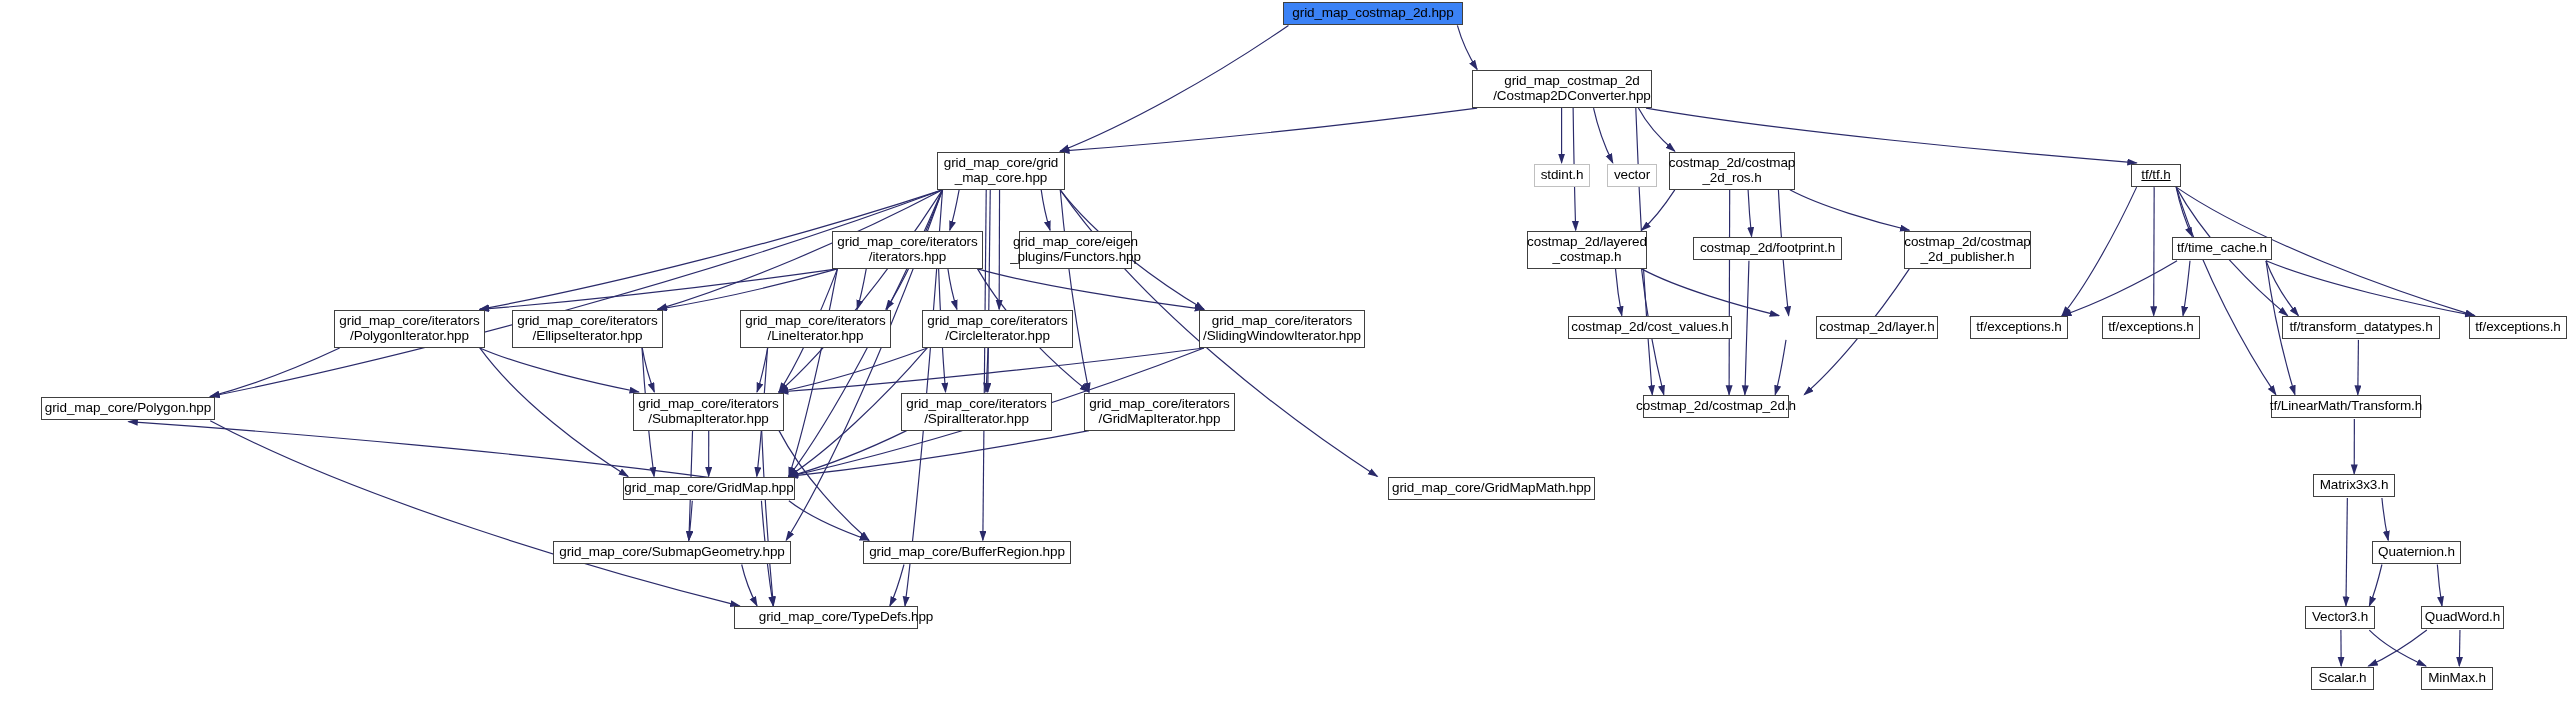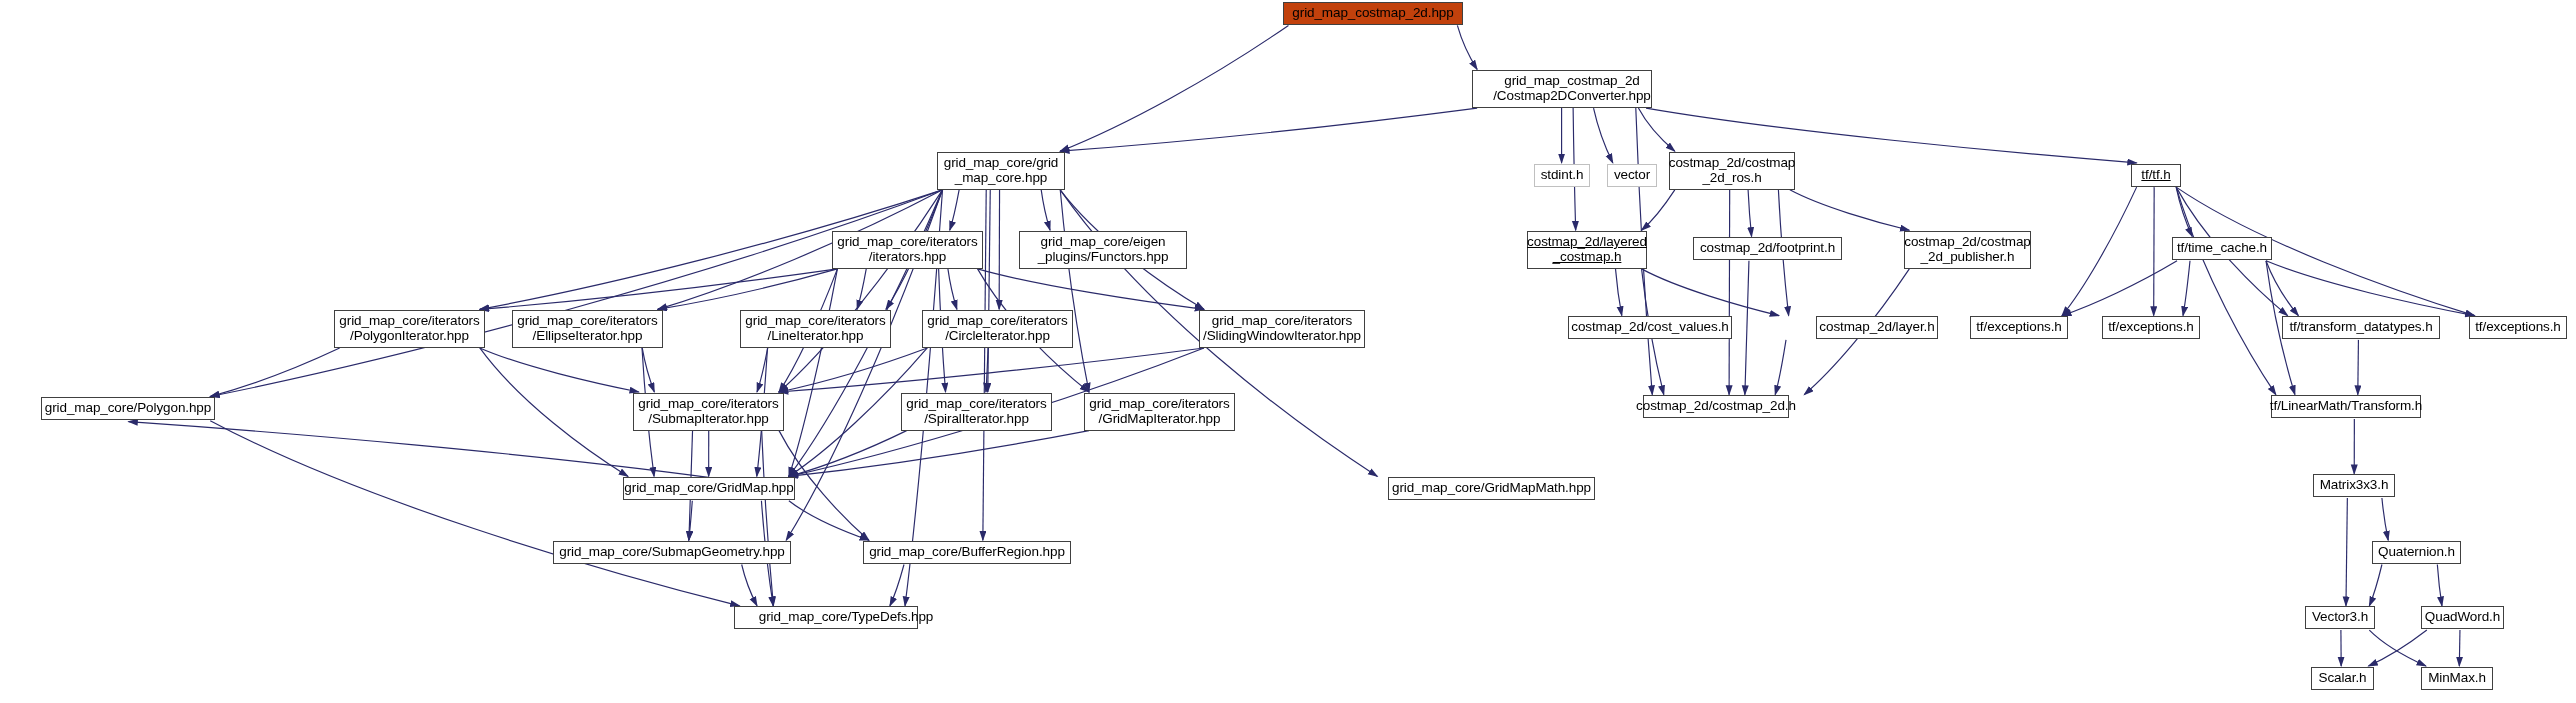--- a/index.html
+++ b/index.html
@@ -3,21 +3,21 @@
 <meta charset="utf-8">
 <style>
   html,body{margin:0;padding:0;background:#ffffff;}
   body{font-family:"Liberation Sans", sans-serif;}
   #canvas{position:relative;width:2576px;height:704px;background:#ffffff;overflow:hidden;}
   svg.edges{position:absolute;left:0;top:0;width:2576px;height:704px;pointer-events:none;}
   .node{position:absolute;box-sizing:border-box;border:0.9px solid #404040;background:#ffffff;
         display:flex;align-items:center;justify-content:center;text-align:center;
         font-family:"Liberation Sans", sans-serif;font-size:13.5px;color:#000000;line-height:1.08;
         white-space:pre-line;letter-spacing:-0.1px;}
-  .node.root{background:#c2410c;border:0.9px solid #404040;}
+  .node.root{background:#3b82f6;border:0.9px solid #404040;}
   .node.sys{border:0.9px solid #c0c0c0;}
 </style>
 </head>
 <body>
 
 <div id="canvas">
   <svg class="edges" viewBox="0 0 2867 783" width="2576" height="704">
     <defs>
       <marker id="arrow" markerWidth="9" markerHeight="9" refX="8" refY="3" orient="auto" markerUnits="strokeWidth">
         <path d="M0,0 L9,3 L0,6 z" fill="#2a2a6a"></path>
@@ -123,23 +123,23 @@
 /Costmap2DConverter.hpp</div>
       <div class="node" style="left: 937px; top: 152px; width: 128px; height: 38px;">grid_map_core/grid
 _map_core.hpp</div>
       <div class="node sys" style="left: 1534px; top: 164px; width: 56px; height: 23.4px;">stdint.h</div>
       <div class="node sys" style="left: 1607px; top: 164px; width: 50px; height: 23.4px;">vector</div>
       <div class="node" style="left: 1669px; top: 152px; width: 126px; height: 38px;">costmap_2d/costmap
 _2d_ros.h</div>
       <div class="node" style="left: 2131px; top: 164px; width: 50px; height: 23.4px; text-decoration: underline;">tf/tf.h</div>
       <div class="node" style="left: 832px; top: 231px; width: 151px; height: 38px;">grid_map_core/iterators
 /iterators.hpp</div>
-      <div class="node" style="left: 1019px; top: 231px; width: 168px; height: 38px;">grid_map_core/eigen
+      <div class="node" style="left: 1019px; top: 231px; width: 113px; height: 38px;">grid_map_core/eigen
 _plugins/Functors.hpp</div>
-      <div class="node" style="left: 1527px; top: 231px; width: 120px; height: 38px; text-decoration: underline;">costmap_2d/layered
+      <div class="node" style="left: 1527px; top: 231px; width: 120px; height: 38px;">costmap_2d/layered
 _costmap.h</div>
       <div class="node" style="left: 1693px; top: 237px; width: 149px; height: 23.4px;">costmap_2d/footprint.h</div>
       <div class="node" style="left: 1904px; top: 231px; width: 127px; height: 38px;">costmap_2d/costmap
 _2d_publisher.h</div>
       <div class="node" style="left: 2172px; top: 237px; width: 100px; height: 23.4px;">tf/time_cache.h</div>
       <div class="node" style="left: 334px; top: 310px; width: 151px; height: 38px;">grid_map_core/iterators
 /PolygonIterator.hpp</div>
       <div class="node" style="left: 512px; top: 310px; width: 151px; height: 38px;">grid_map_core/iterators
 /EllipseIterator.hpp</div>
       <div class="node" style="left: 740px; top: 310px; width: 151px; height: 38px;">grid_map_core/iterators

